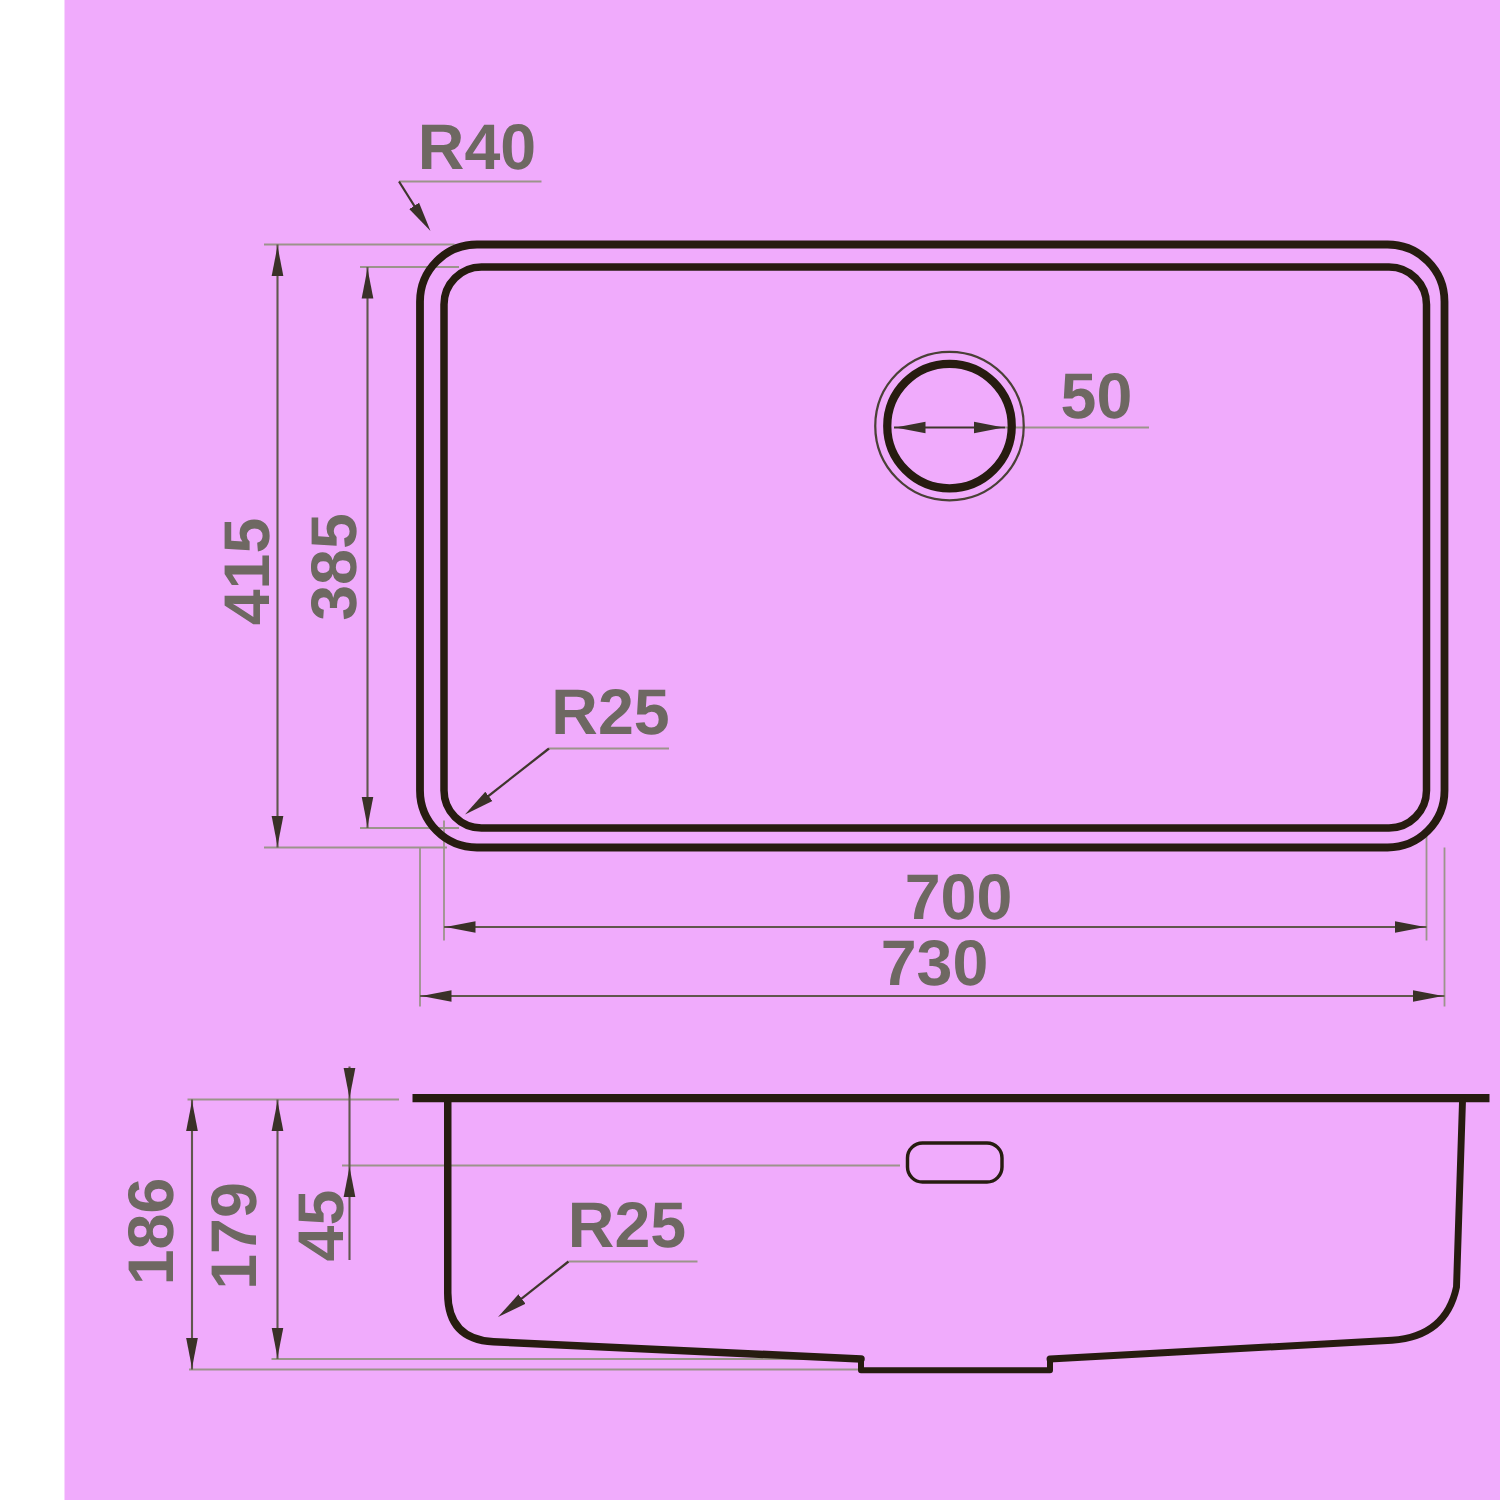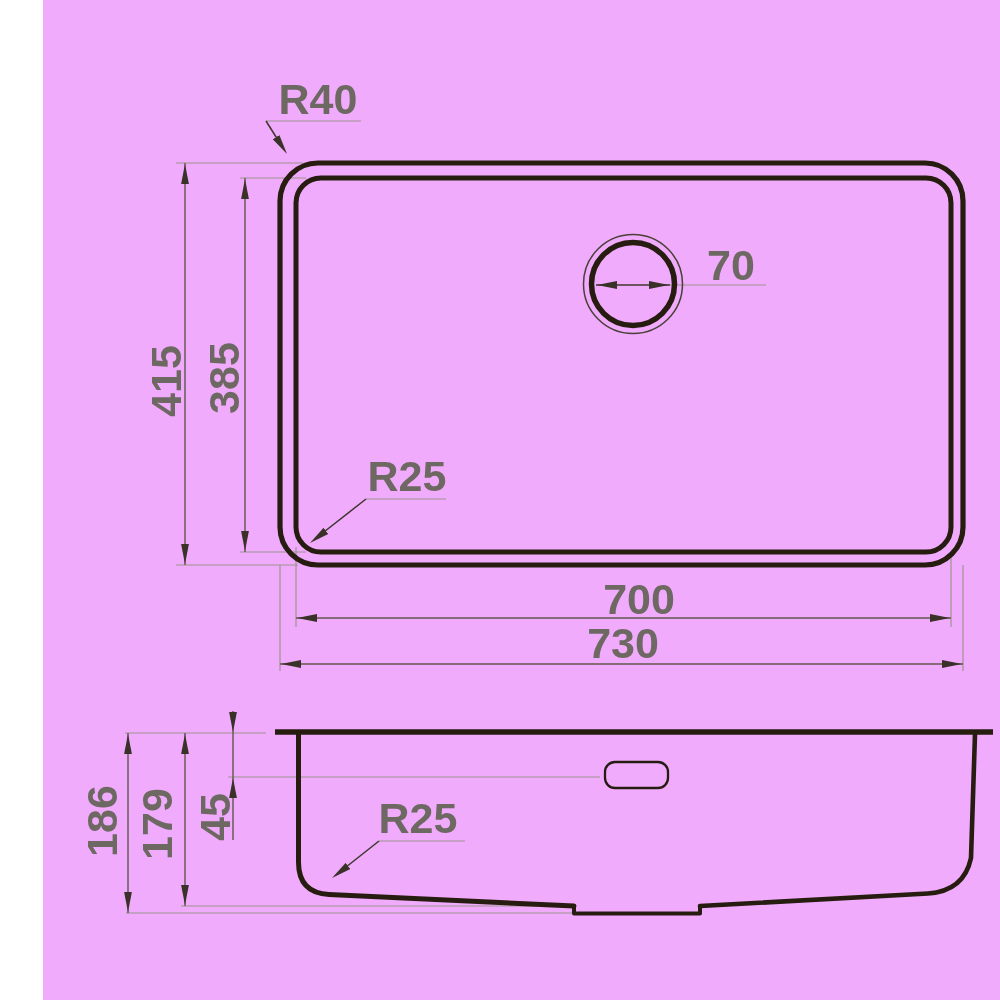--- a/index.html
+++ b/index.html
@@ -131,21 +131,21 @@
       <line x1="232" y1="732" x2="950" y2="732" stroke="#271c10" stroke-width="5.5"></line>
       <path d="M255.5,734 L255.5,862 Q255.5,893 286,894.5 L531,906" fill="none" stroke="#271c10" stroke-width="5" stroke-linecap="round"></path>
       <path d="M531,906 L531,913.5 L657,913.5 L657,906" fill="none" stroke="#271c10" stroke-width="4" stroke-linejoin="round"></path>
       <path d="M657,906 L885,893.5 Q921,891 928,858 L932,734" fill="none" stroke="#271c10" stroke-width="4.6" stroke-linecap="round"></path>
       <rect x="562" y="762" width="63" height="26" rx="10" ry="10" fill="none" stroke="#271c10" stroke-width="2.3"></rect>
     </g>
   </svg>
 
   <div class="lbl" style="left:275px; top:100px;">R40</div>
 
-  <div class="lbl" style="left:688px; top:266px;">70</div>
+  <div class="lbl" style="left:688px; top:266px;">50</div>
 
   <div class="lbl rot" style="left:123px; top:381px;">415</div>
 
   <div class="lbl rot" style="left:181px; top:378px;">385</div>
 
   <div class="lbl" style="left:364px; top:477px;">R25</div>
 
   <div class="lbl" style="left:596px; top:600px;">700</div>
 
   <div class="lbl" style="left:580px; top:644px;">730</div>

